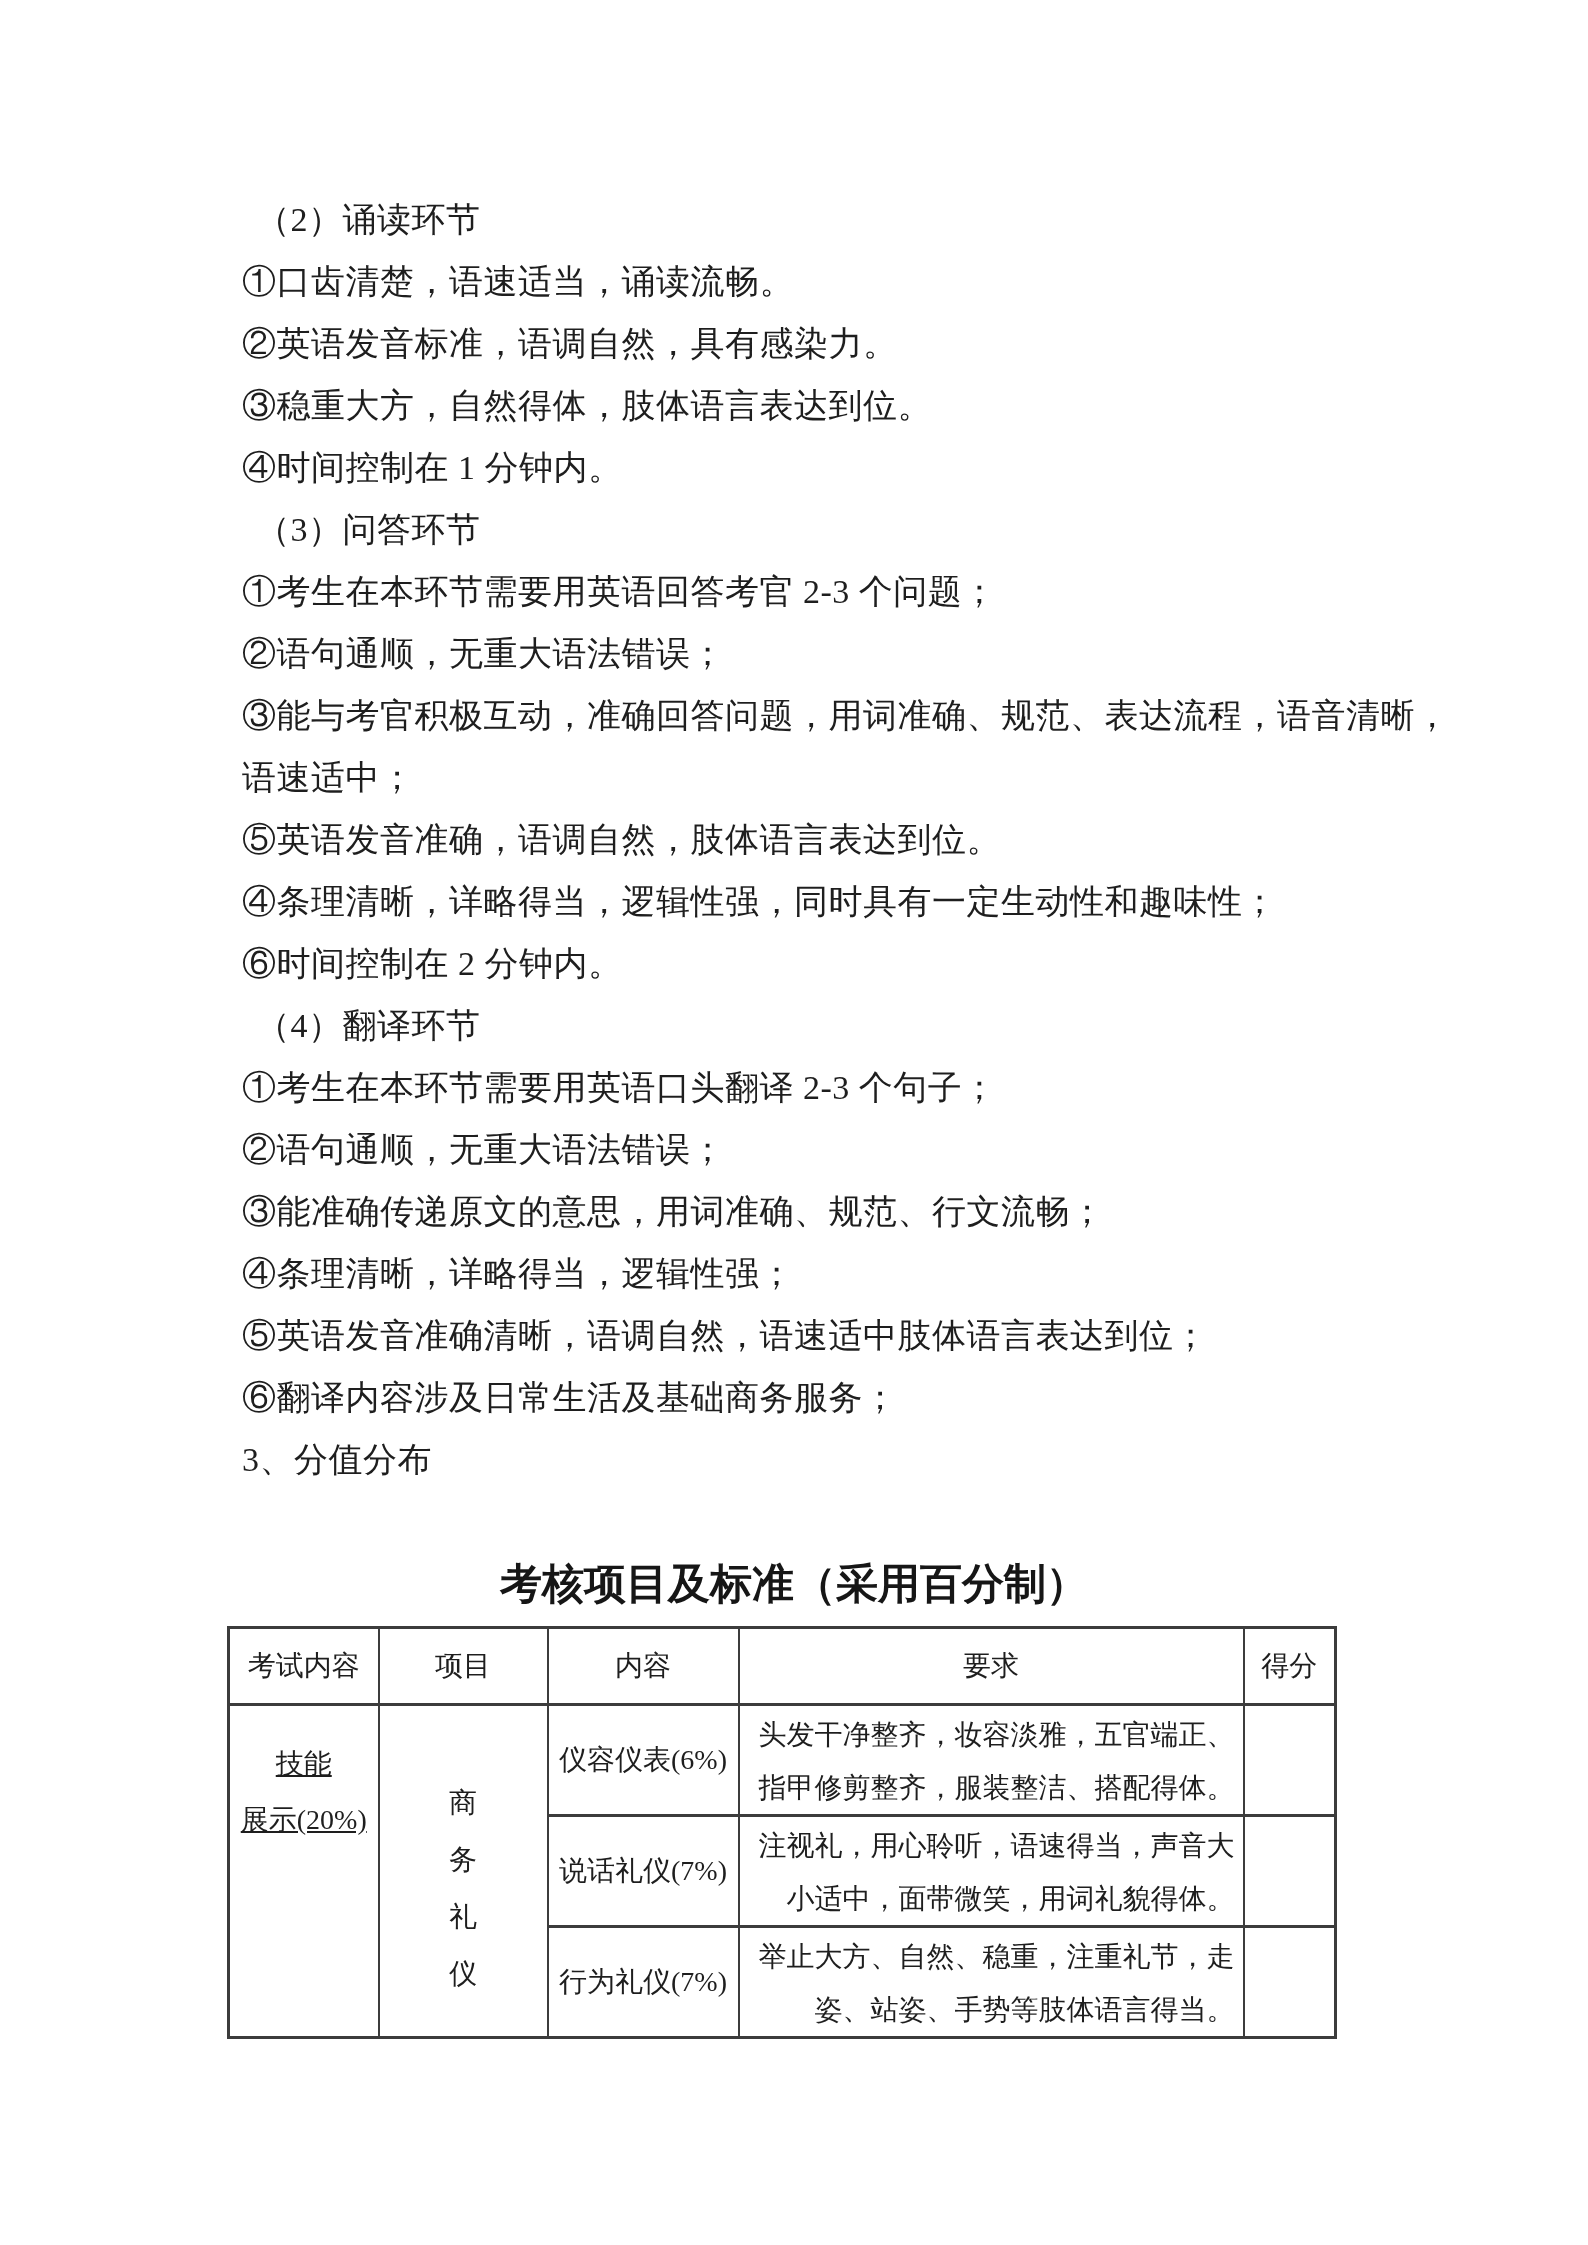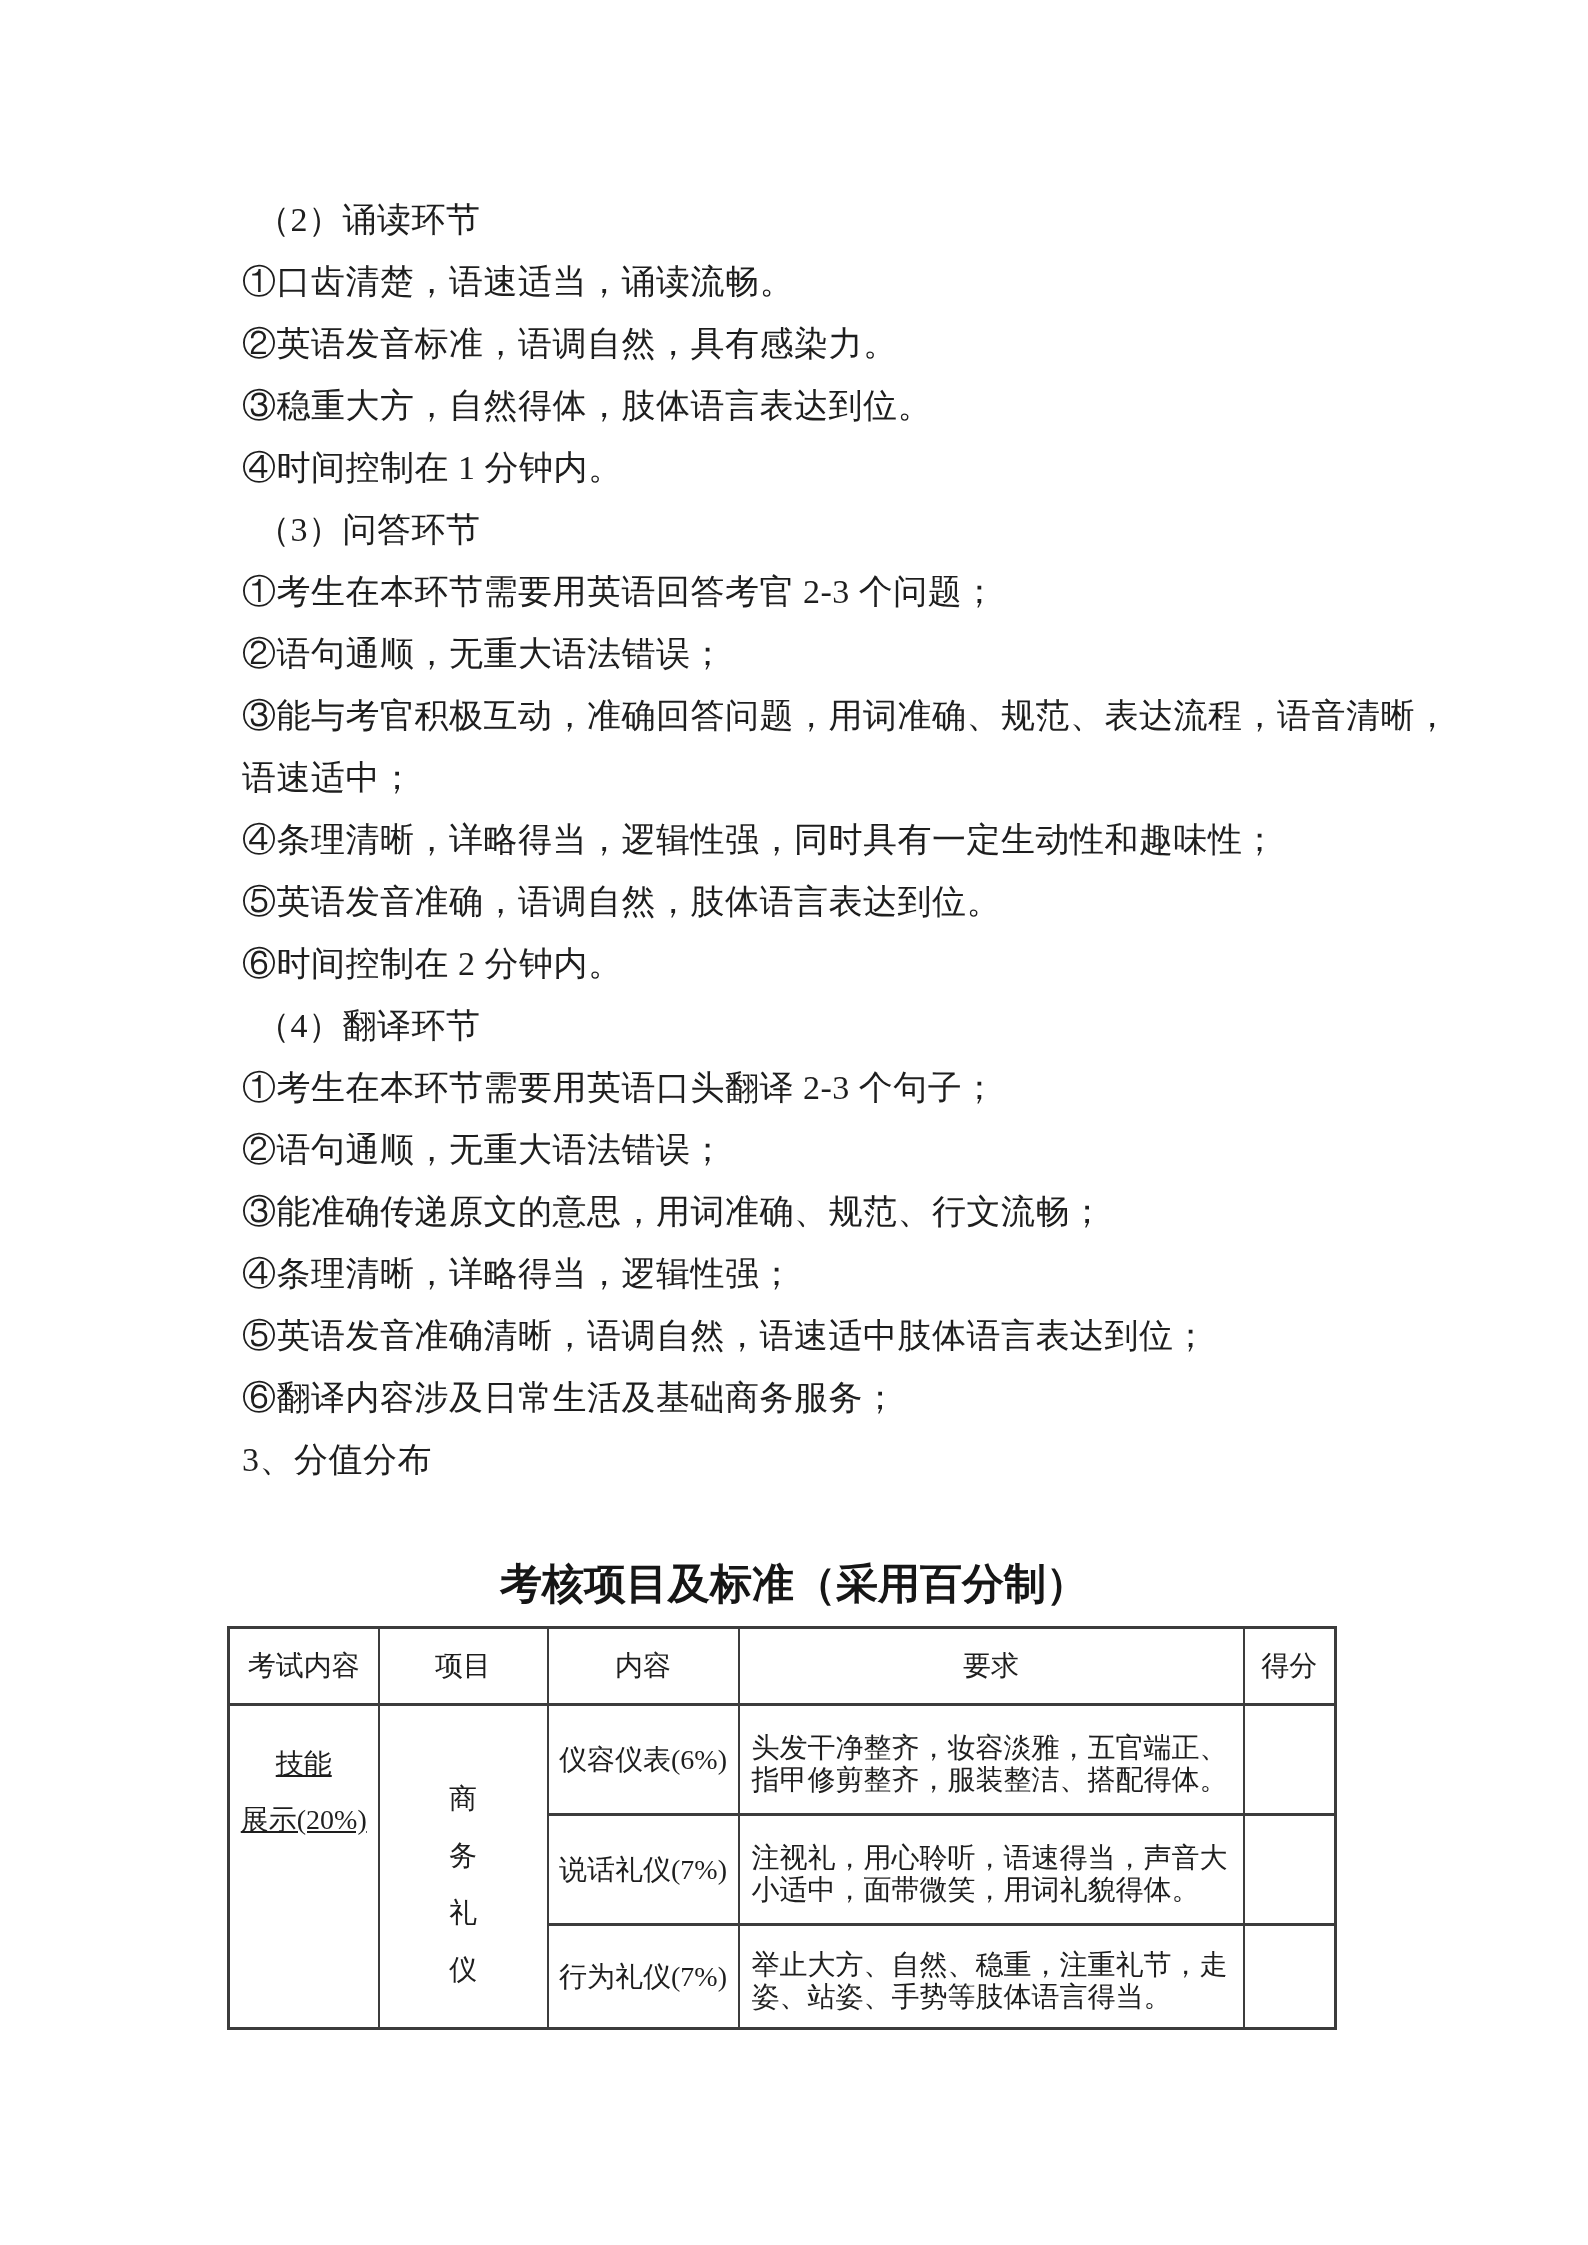--- a/index.html
+++ b/index.html
@@ -63,45 +63,45 @@
   td.cell-exam-content {
     text-align:center; vertical-align:top;
     padding-top:30px; line-height:56px;text-decoration:underline;
   }
   td.cell-project {
     text-align:center; vertical-align:middle;
     padding-top:34px; line-height:57px;
   }
   td.cell-content { text-align:center; vertical-align:middle; }
   td.cell-requirement {
-    text-align:left; vertical-align:middle;
-    padding:8px 8px 0 12px;
-    line-height:32px;
+    text-align:right; vertical-align:middle;
+    padding:2px 8px 0 12px;
+    line-height:53px;
     letter-spacing:0;
   }
   td.cell-score { }
 </style>
 </head>
 <body>
 
 <div class="page">
 
   <div class="body-text">
     <div class="line indent">（2）诵读环节</div>
     <div class="line">①口齿清楚，语速适当，诵读流畅。</div>
     <div class="line">②英语发音标准，语调自然，具有感染力。</div>
     <div class="line">③稳重大方，自然得体，肢体语言表达到位。</div>
     <div class="line">④时间控制在 1 分钟内。</div>
     <div class="line indent">（3）问答环节</div>
     <div class="line">①考生在本环节需要用英语回答考官 2-3 个问题；</div>
     <div class="line">②语句通顺，无重大语法错误；</div>
     <div class="line">③能与考官积极互动，准确回答问题，用词准确、规范、表达流程，语音清晰，</div>
     <div class="line">语速适中；</div>
+    <div class="line">⑤英语发音准确，语调自然，肢体语言表达到位。</div>
     <div class="line">④条理清晰，详略得当，逻辑性强，同时具有一定生动性和趣味性；</div>
-    <div class="line">⑤英语发音准确，语调自然，肢体语言表达到位。</div>
     <div class="line">⑥时间控制在 2 分钟内。</div>
     <div class="line indent">（4）翻译环节</div>
     <div class="line">①考生在本环节需要用英语口头翻译 2-3 个句子；</div>
     <div class="line">②语句通顺，无重大语法错误；</div>
     <div class="line">③能准确传递原文的意思，用词准确、规范、行文流畅；</div>
     <div class="line">④条理清晰，详略得当，逻辑性强；</div>
     <div class="line">⑤英语发音准确清晰，语调自然，语速适中肢体语言表达到位；</div>
     <div class="line">⑥翻译内容涉及日常生活及基础商务服务；</div>
     <div class="line">3、分值分布</div>
   </div>

